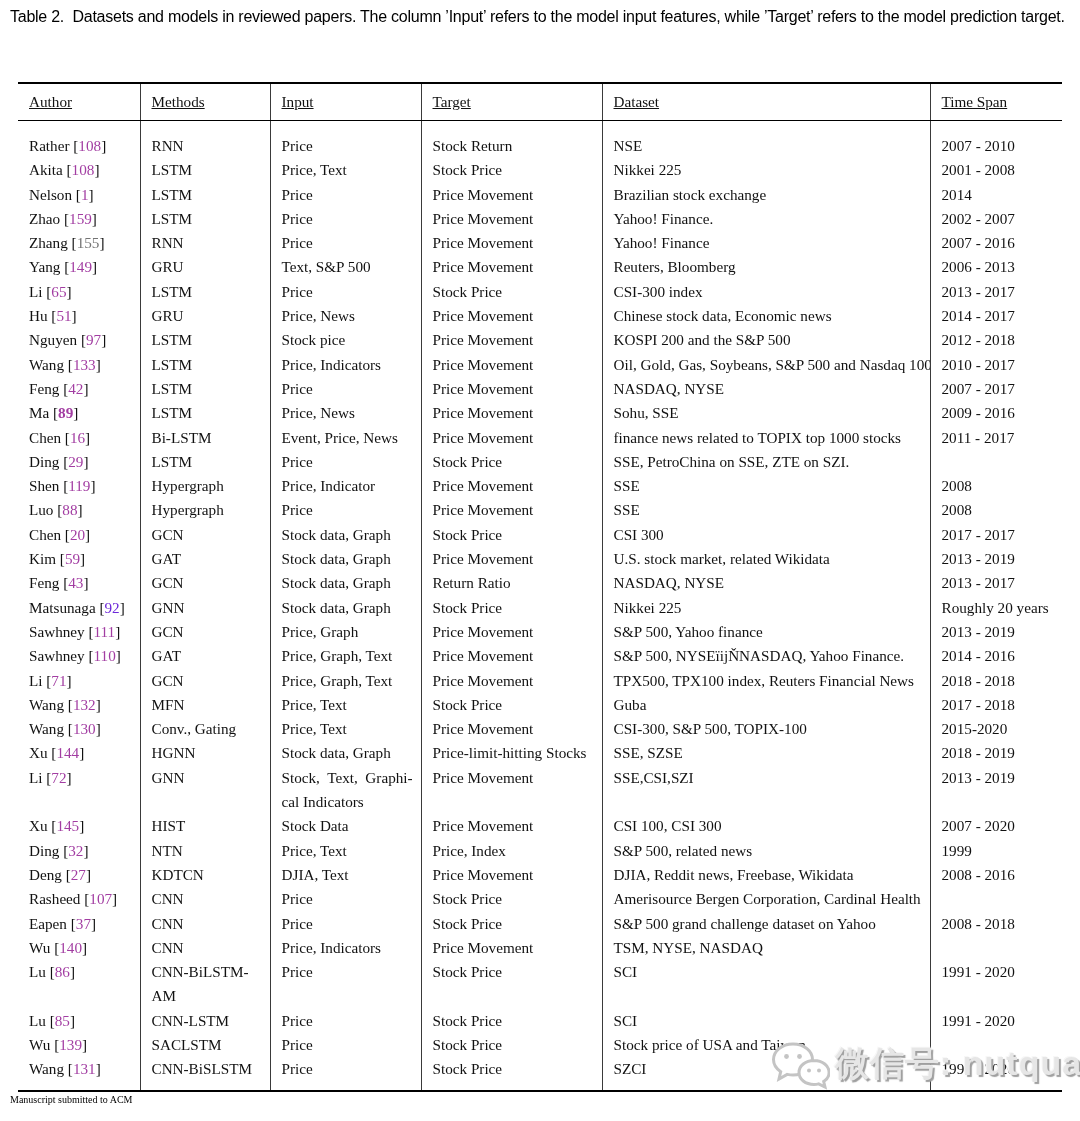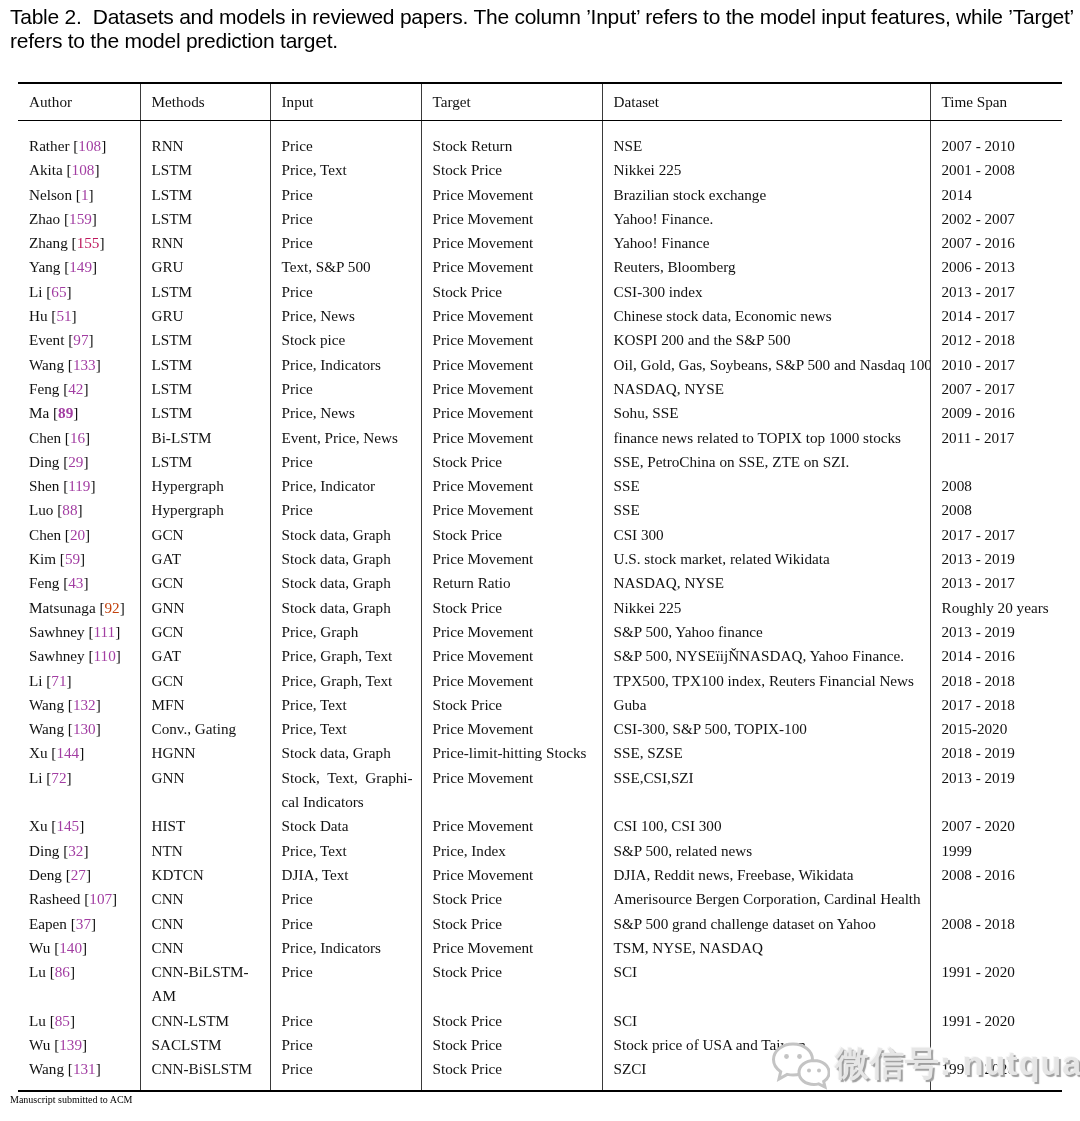--- a/index.html
+++ b/index.html
@@ -3,38 +3,38 @@
 <meta charset="utf-8">
 <style>
   * { margin:0; padding:0; box-sizing:border-box; }
   html,body { background:#ffffff; }
   .paper-page {
     position:relative; width:1080px; height:1121px; background:#ffffff;
     font-family:"Liberation Serif", serif; color:#111; overflow:hidden;
   }
   .caption {
     position:absolute; left:10px; top:5px; width:1066px;
-    font-family:"Liberation Sans", sans-serif; font-size:21px;
+    font-family:"Liberation Sans", sans-serif; font-size:16px;
     letter-spacing:-0.25px; line-height:23.5px; color:#000;
   }
   table.datasets {
     position:absolute; left:18px; top:82px; width:1044px;
     border-collapse:collapse; table-layout:fixed;
     border-top:2.6px solid #000; border-bottom:2.6px solid #000;
   }
   col.c-author  { width:122px; }
   col.c-methods { width:130px; }
   col.c-input   { width:151px; }
   col.c-target  { width:181px; }
   col.c-dataset { width:328px; }
   col.c-time    { width:132px; }
   th {
     font-weight:normal; text-align:left; font-size:15.2px;
     padding:9px 0 9px 11px; border-bottom:1.6px solid #000;
-    white-space:nowrap; overflow:hidden;
+    white-space:nowrap; overflow:hidden;text-decoration:underline;
   }
   th:not(:last-child), td:not(:last-child) { border-right:1px solid #3a3a3a; }
   td {
     font-size:15.2px; line-height:24.3px; padding:0 0 0 11px;
     vertical-align:top; white-space:pre; overflow:hidden;
   }
   tbody tr:first-child td { padding-top:13px;margin-top:31px; }
   tbody tr:last-child td  { padding-bottom:8px; }
   .cite-num { color:#A23DA2; }
   .bk { color:#111; }
@@ -107,21 +107,21 @@
         </tr>
         <tr>
           <td><span>Zhao </span><span><span class="bk">[</span><span class="cite-num" style="color: rgb(162, 61, 162);">159</span><span class="bk">]</span></span></td>
           <td>LSTM</td>
           <td>Price</td>
           <td>Price Movement</td>
           <td>Yahoo! Finance.</td>
           <td>2002 - 2007</td>
         </tr>
         <tr>
-          <td><span>Zhang </span><span><span class="bk">[</span><span class="cite-num" style="color: #be185d;">155</span><span class="bk">]</span></span></td>
+          <td><span>Zhang </span><span><span class="bk">[</span><span class="cite-num" style="color: #737373;">155</span><span class="bk">]</span></span></td>
           <td>RNN</td>
           <td>Price</td>
           <td>Price Movement</td>
           <td>Yahoo! Finance</td>
           <td>2007 - 2016</td>
         </tr>
         <tr>
           <td><span>Yang </span><span><span class="bk">[</span><span class="cite-num" style="color: rgb(162, 61, 162);">149</span><span class="bk">]</span></span></td>
           <td>GRU</td>
           <td>Text, S&amp;P 500</td>
@@ -139,21 +139,21 @@
         </tr>
         <tr>
           <td><span>Hu </span><span><span class="bk">[</span><span class="cite-num" style="color: rgb(162, 61, 162);">51</span><span class="bk">]</span></span></td>
           <td>GRU</td>
           <td>Price, News</td>
           <td>Price Movement</td>
           <td>Chinese stock data, Economic news</td>
           <td>2014 - 2017</td>
         </tr>
         <tr>
-          <td><span>Event </span><span><span class="bk">[</span><span class="cite-num" style="color: rgb(162, 61, 162);">97</span><span class="bk">]</span></span></td>
+          <td><span>Nguyen </span><span><span class="bk">[</span><span class="cite-num" style="color: rgb(162, 61, 162);">97</span><span class="bk">]</span></span></td>
           <td>LSTM</td>
           <td>Stock pice</td>
           <td>Price Movement</td>
           <td>KOSPI 200 and the S&amp;P 500</td>
           <td>2012 - 2018</td>
         </tr>
         <tr>
           <td><span>Wang </span><span><span class="bk">[</span><span class="cite-num" style="color: rgb(162, 61, 162);">133</span><span class="bk">]</span></span></td>
           <td>LSTM</td>
           <td>Price, Indicators</td>
@@ -227,21 +227,21 @@
         </tr>
         <tr>
           <td><span>Feng </span><span><span class="bk">[</span><span class="cite-num" style="color: rgb(162, 61, 162);">43</span><span class="bk">]</span></span></td>
           <td>GCN</td>
           <td>Stock data, Graph</td>
           <td>Return Ratio</td>
           <td>NASDAQ, NYSE</td>
           <td>2013 - 2017</td>
         </tr>
         <tr>
-          <td><span>Matsunaga </span><span><span class="bk">[</span><span class="cite-num" style="color: #c2410c;">92</span><span class="bk">]</span></span></td>
+          <td><span>Matsunaga </span><span><span class="bk">[</span><span class="cite-num" style="color: #6d28d9;">92</span><span class="bk">]</span></span></td>
           <td>GNN</td>
           <td>Stock data, Graph</td>
           <td>Stock Price</td>
           <td>Nikkei 225</td>
           <td>Roughly 20 years</td>
         </tr>
         <tr>
           <td><span>Sawhney </span><span><span class="bk">[</span><span class="cite-num" style="color: rgb(162, 61, 162);">111</span><span class="bk">]</span></span></td>
           <td>GCN</td>
           <td>Price, Graph</td>

